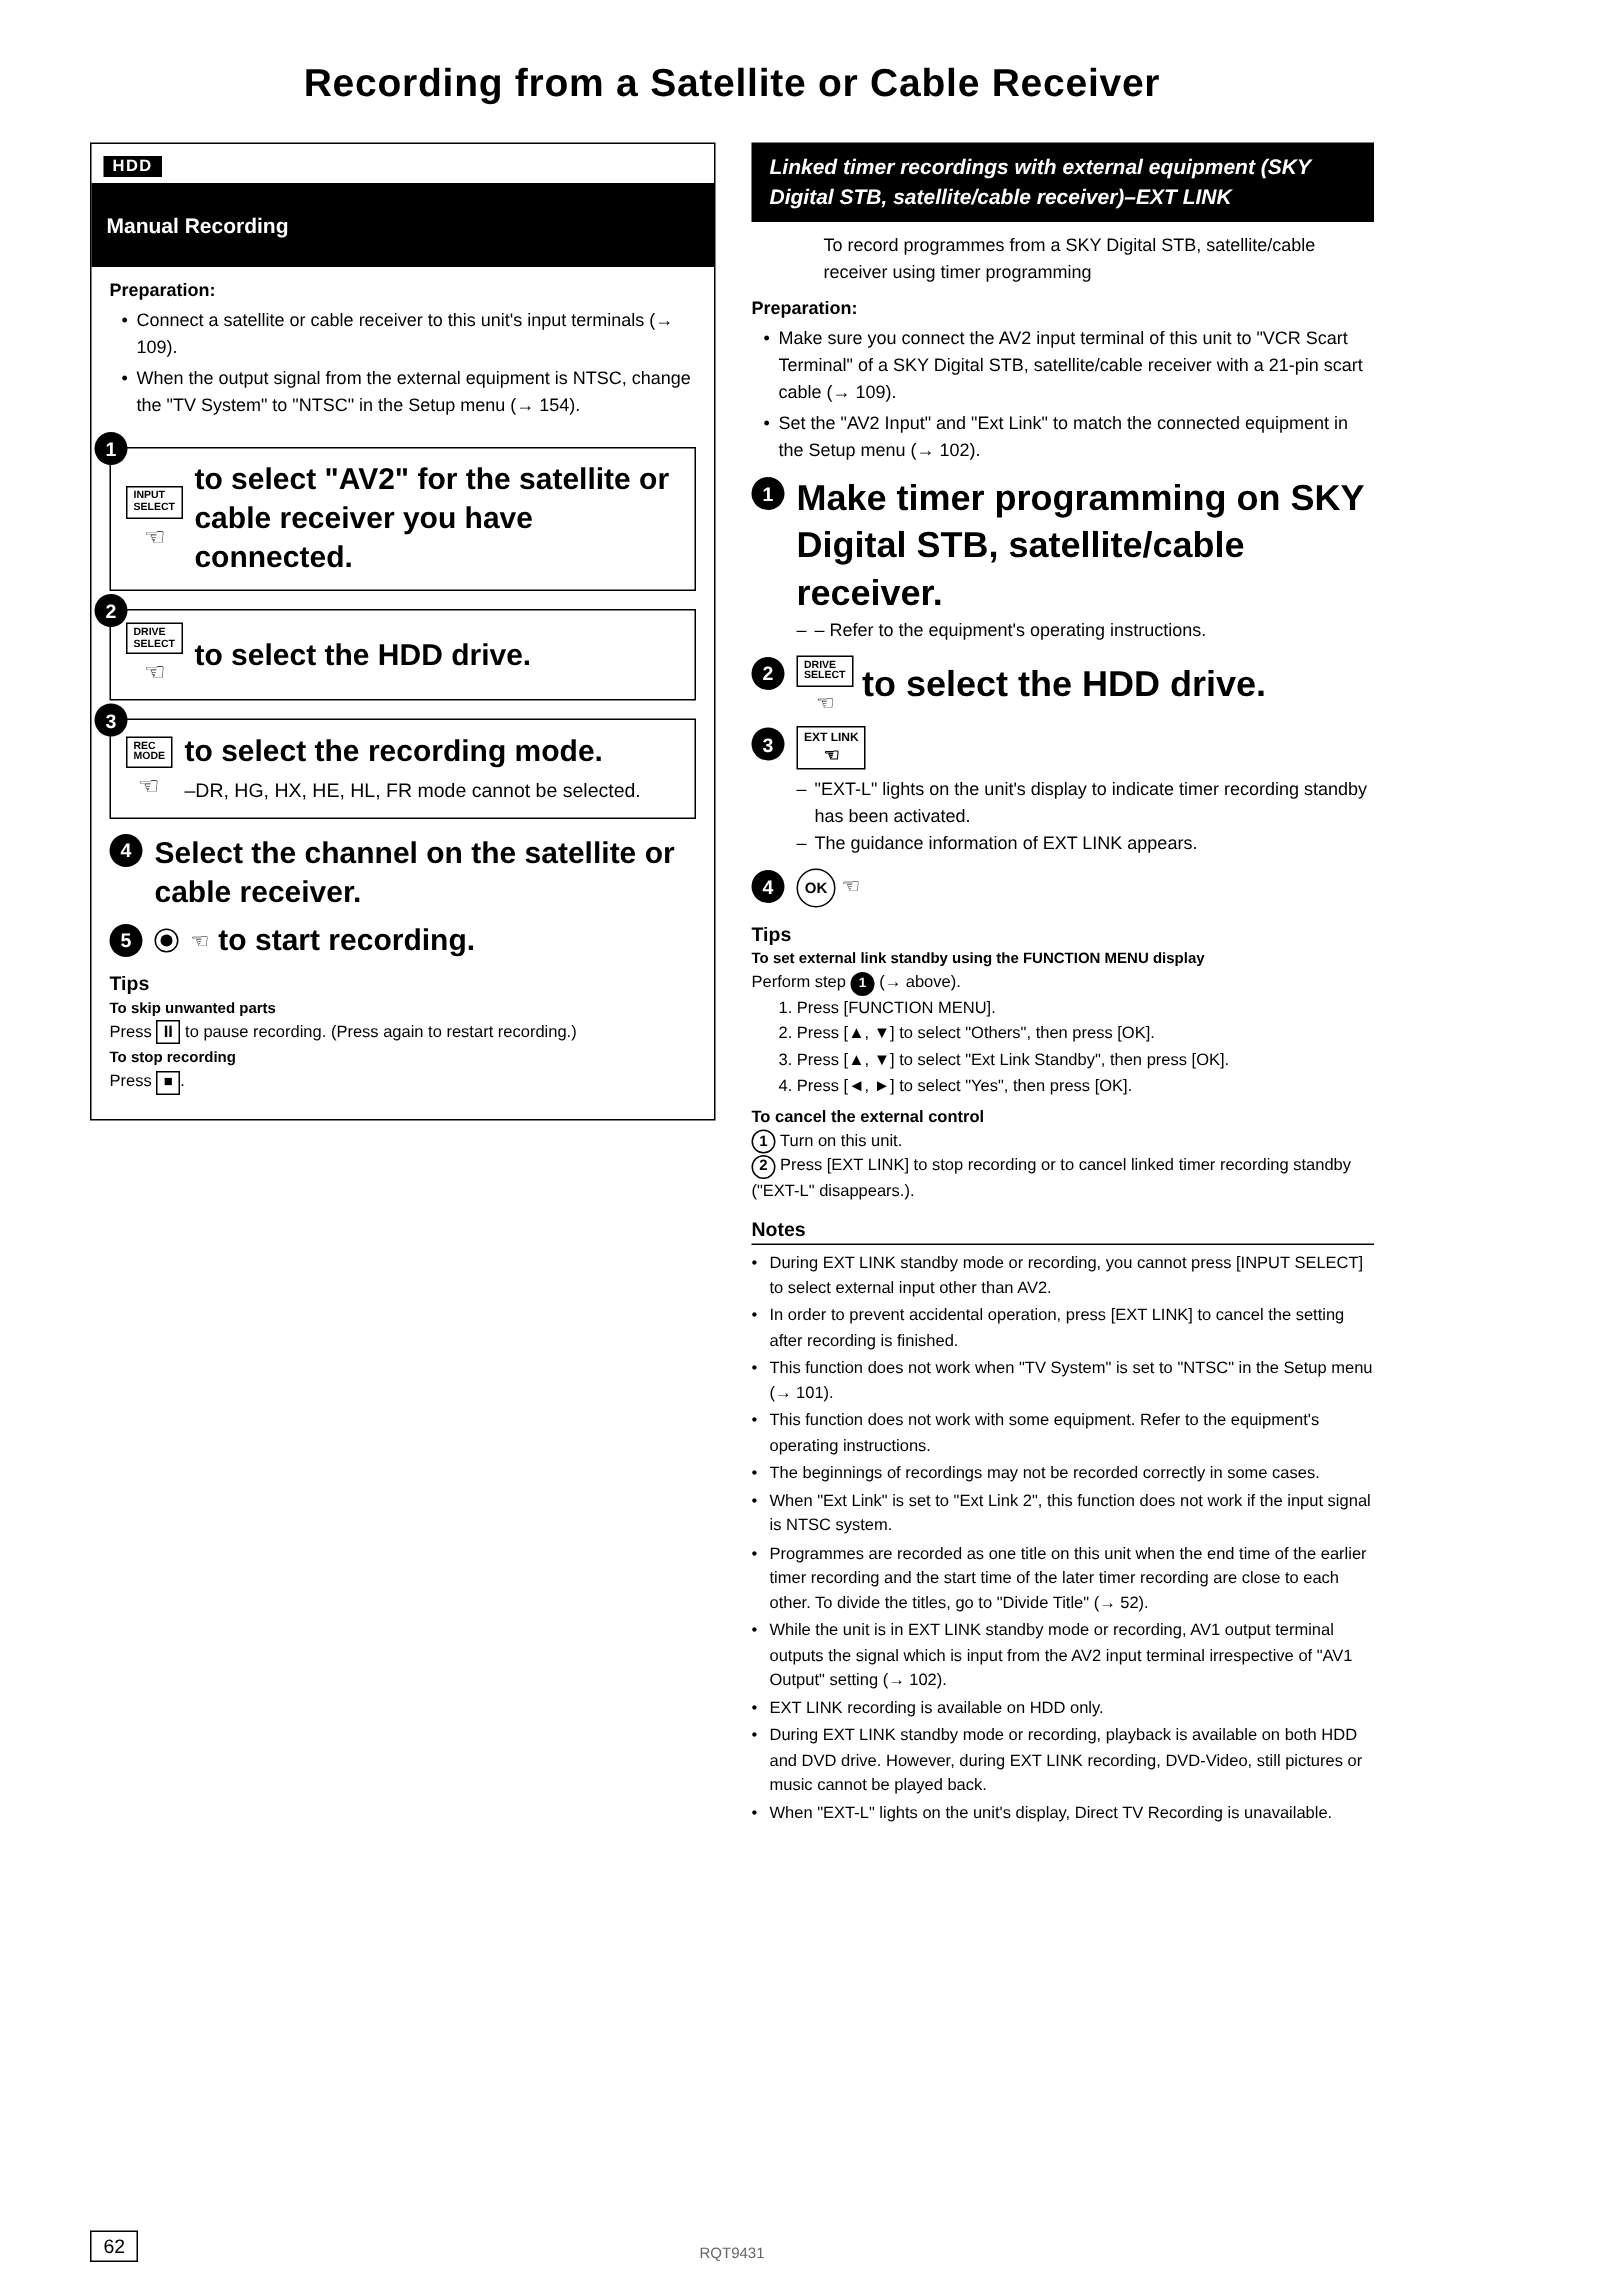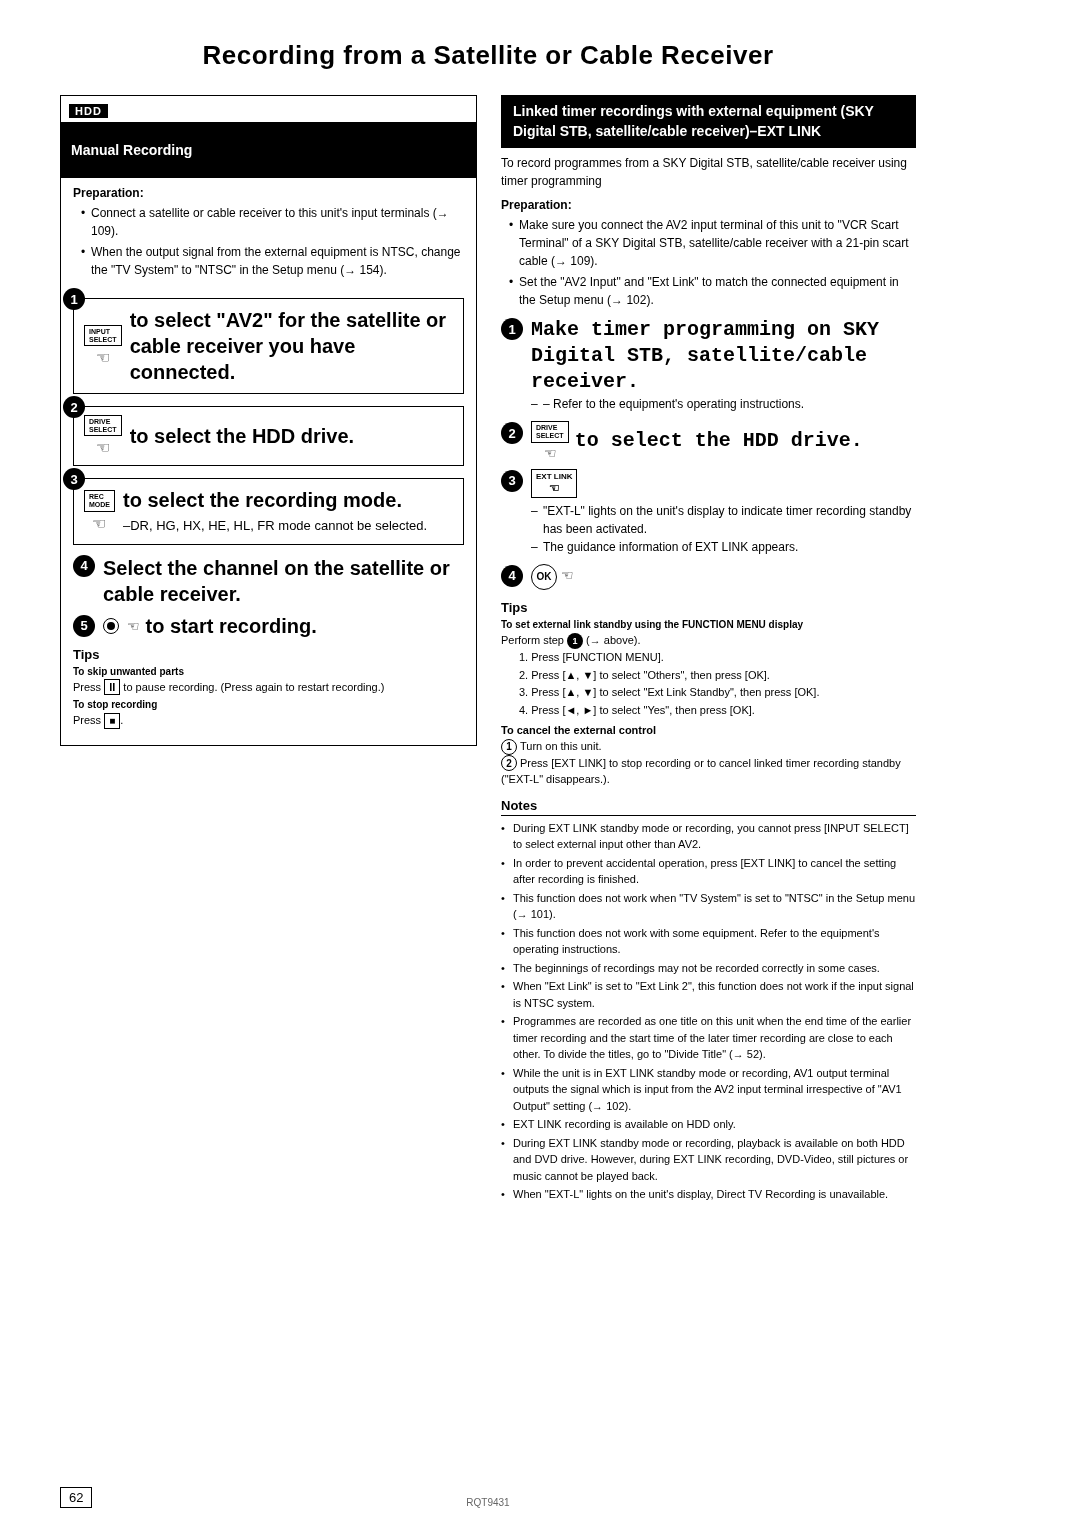--- a/index.html
+++ b/index.html
@@ -201,25 +201,27 @@
     }
     
     .right-header-box {
       background: #000;
       color: #fff;
       font-weight: bold;
       font-size: 14px;
       padding: 7px 12px;
       line-height: 1.4;
       margin-bottom: 6px;
+      font-style: italic;
     }
     .right-intro {
       font-size: 12px;
       margin-bottom: 8px;
       line-height: 1.5;
+      margin-left: 48px;
     }
     .right-prep {
       margin-bottom: 8px;
     }
     
     .right-step-row {
       display: flex;
       align-items: flex-start;
       gap: 8px;
       margin-bottom: 8px;
@@ -232,25 +234,24 @@
       height: 22px;
       border-radius: 50%;
       background: #000;
       color: #fff;
       font-size: 13px;
       font-weight: bold;
       flex-shrink: 0;
       margin-top: 1px;
     }
     .right-step-text {
-      font-size: 20px;
+      font-size: 24px;
       font-weight: bold;
       line-height: 1.3;
       flex: 1;
-      font-family: Liberation Mono, monospace;
     }
     .ext-link-icon {
       display: inline-flex;
       flex-direction: column;
       align-items: center;
       border: 1.5px solid #000;
       padding: 2px 4px;
       font-size: 8px;
       font-weight: bold;
       min-width: 28px;

